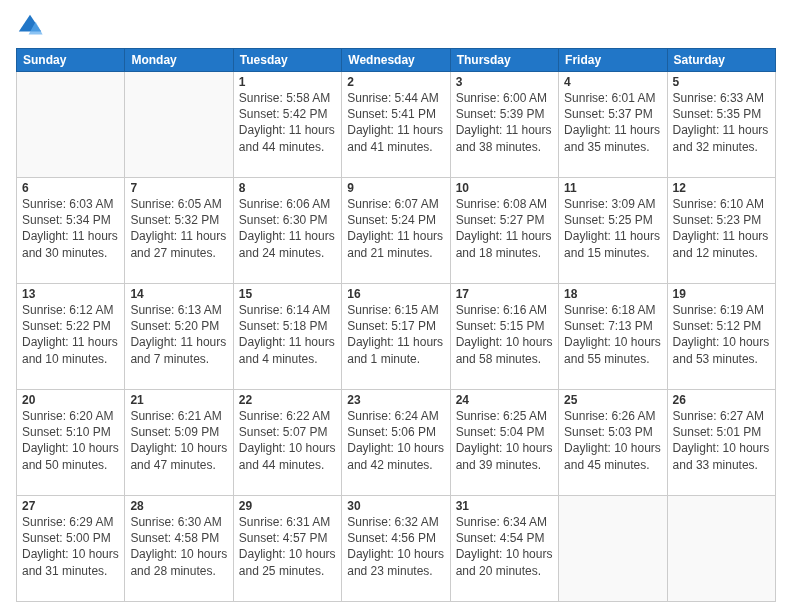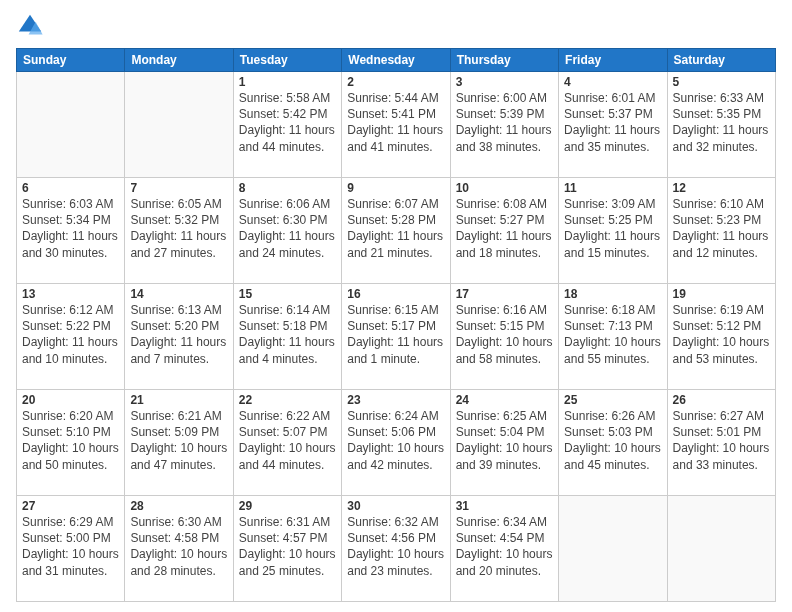--- a/index.html
+++ b/index.html
@@ -199,21 +199,21 @@
             <div class="day-info">
               <div>Sunrise: 6:06 AM</div>
               <div>Sunset: 6:30 PM</div>
               <div>Daylight: 11 hours and 24 minutes.</div>
             </div>
           </td>
           <td>
             <span class="day-num">9</span>
             <div class="day-info">
               <div>Sunrise: 6:07 AM</div>
-              <div>Sunset: 5:28 PM</div>
+              <div>Sunset: 5:24 PM</div>
               <div>Daylight: 11 hours and 21 minutes.</div>
             </div>
           </td>
           <td>
             <span class="day-num">10</span>
             <div class="day-info">
               <div>Sunrise: 6:08 AM</div>
               <div>Sunset: 5:27 PM</div>
               <div>Daylight: 11 hours and 18 minutes.</div>
             </div>

